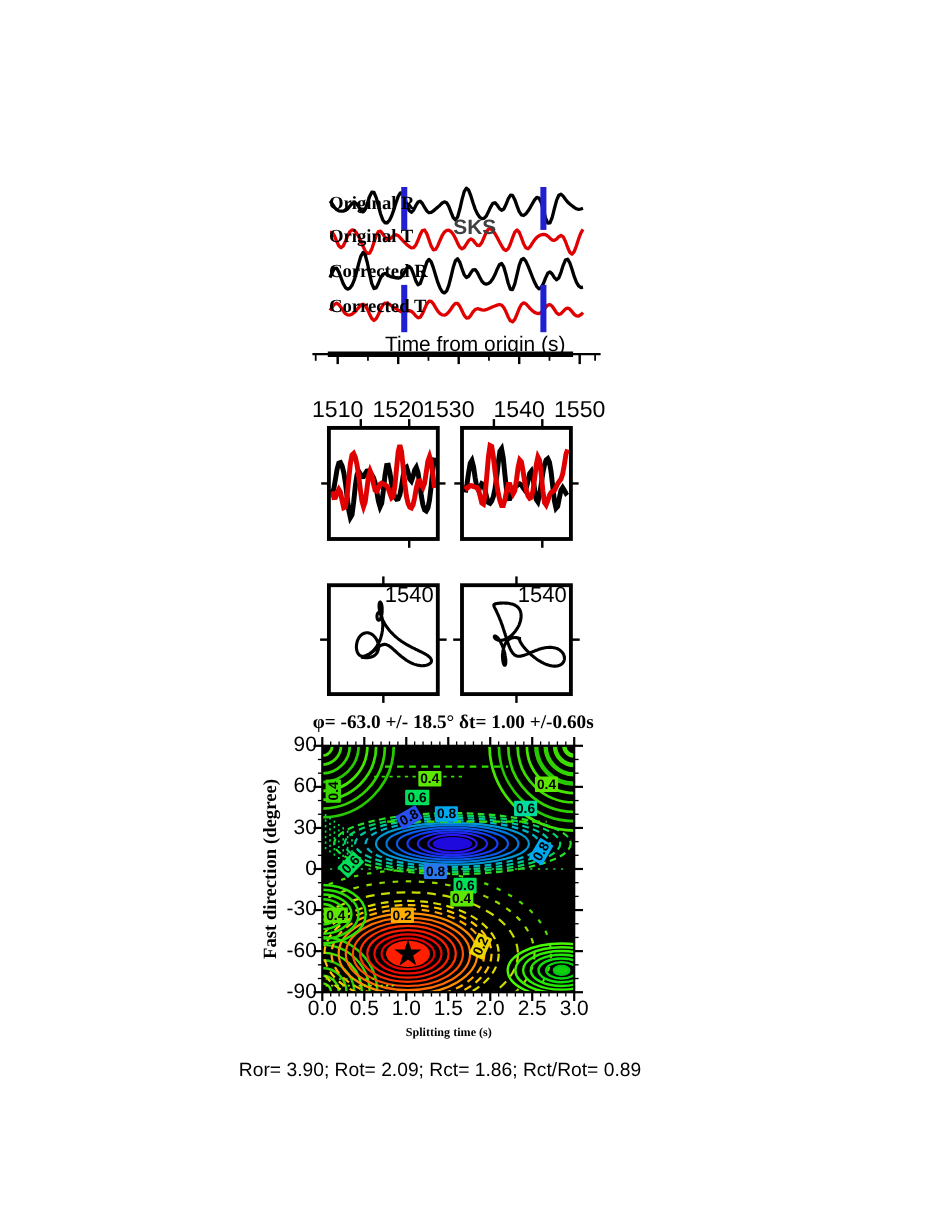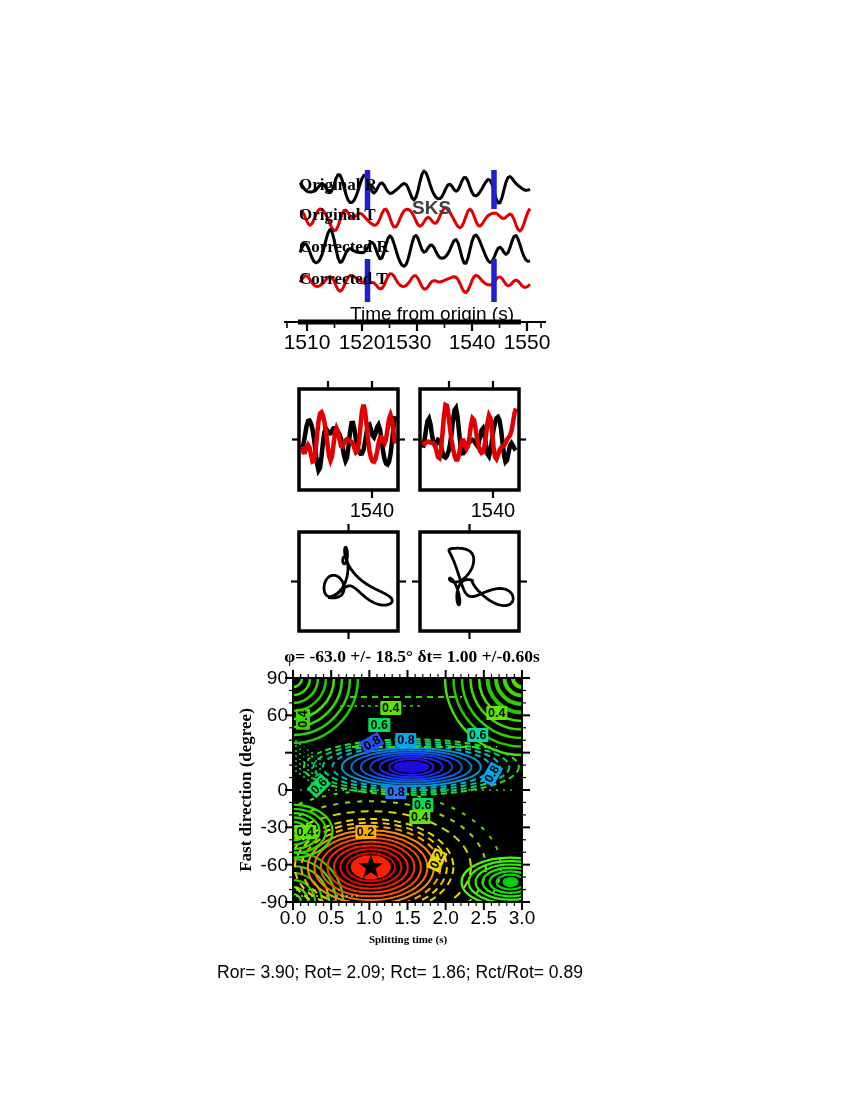--- a/index.html
+++ b/index.html
@@ -4,21 +4,21 @@
 <style>
   html,body{margin:0;padding:0;background:#fff;}
   body{width:850px;height:1100px;position:relative;overflow:hidden;
        font-family:"Liberation Sans",sans-serif;}
   #fig{position:absolute;inset:0;}
   #gfx{position:absolute;left:0;top:0;}
   .abs{position:absolute;white-space:nowrap;color:#000;}
   .hdr{font-size:16.5px;transform:translateX(-50%);}
   .phase{font-size:19px;font-weight:bold;}
   .axlab{font-size:19px;transform:translateX(-50%);}
-  .num{font-size:21px;transform:translateX(-50%);}
+  .num{font-size:21px;transform:translateX(-50%);margin-top:31px;}
   .cnum{font-size:19px;transform:translateX(-50%);}
   .cnumy{font-size:19px;transform:translate(-100%,-50%);}
   .serifb{font-family:"Liberation Serif",serif;font-weight:bold;}
   .ctitle{font-size:17.5px;transform:translateX(-50%);}
   .cxlab{font-size:11px;transform:translateX(-50%);}
   .cylab{font-size:17px;transform:translate(-50%,-50%) rotate(-90deg);}
   .wvlab{font-size:17px;font-family:"Liberation Serif",serif;font-weight:bold;}
   .ftr{font-size:17.5px;transform:translateX(-50%);}
   .clab{font-size:12.5px;font-weight:bold;line-height:14px;padding:0 2px;
         color:#000;border-radius:1px;}
@@ -290,21 +290,21 @@
       <div class="abs num" style="left: 493px; top: 499px; font-size: 20px;">1540</div>
       <div class="abs cnum" style="left: 293px; top: 907px;">0.0</div>
       <div class="abs cnum" style="left: 331.167px; top: 907px;">0.5</div>
       <div class="abs cnum" style="left: 369.333px; top: 907px;">1.0</div>
       <div class="abs cnum" style="left: 407.5px; top: 907px;">1.5</div>
       <div class="abs cnum" style="left: 445.667px; top: 907px;">2.0</div>
       <div class="abs cnum" style="left: 483.833px; top: 907px;">2.5</div>
       <div class="abs cnum" style="left: 522px; top: 907px;">3.0</div>
       <div class="abs cnumy" style="left: 288px; top: 678px;">90</div>
       <div class="abs cnumy" style="left: 288px; top: 715.333px;">60</div>
-      <div class="abs cnumy" style="left: 288px; top: 752.667px; margin-left: 30px;">30</div>
+      <div class="abs cnumy" style="left: 288px; top: 752.667px;">30</div>
       <div class="abs cnumy" style="left: 288px; top: 790px;">0</div>
       <div class="abs cnumy" style="left: 288px; top: 827.333px;">-30</div>
       <div class="abs cnumy" style="left: 288px; top: 864.667px;">-60</div>
       <div class="abs cnumy" style="left: 288px; top: 902px;">-90</div>
       <div class="abs clab" style="left: 390.707px; top: 707.867px; background: rgb(92, 230, 0); transform: translate(-50%, -50%) rotate(0deg);">0.4</div>
       <div class="abs clab" style="left: 496.81px; top: 712.844px; background: rgb(92, 230, 0); transform: translate(-50%, -50%) rotate(0deg);">0.4</div>
       <div class="abs clab" style="left: 379.257px; top: 725.289px; background: rgb(0, 224, 90); transform: translate(-50%, -50%) rotate(0deg);">0.6</div>
       <div class="abs clab" style="left: 477.727px; top: 735.244px; background: rgb(0, 220, 160); transform: translate(-50%, -50%) rotate(0deg);">0.6</div>
       <div class="abs clab" style="left: 371.623px; top: 742.711px; background: rgb(40, 80, 240); transform: translate(-50%, -50%) rotate(-30deg);">0.8</div>
       <div class="abs clab" style="left: 405.973px; top: 740.222px; background: rgb(0, 168, 240); transform: translate(-50%, -50%) rotate(0deg);">0.8</div>

